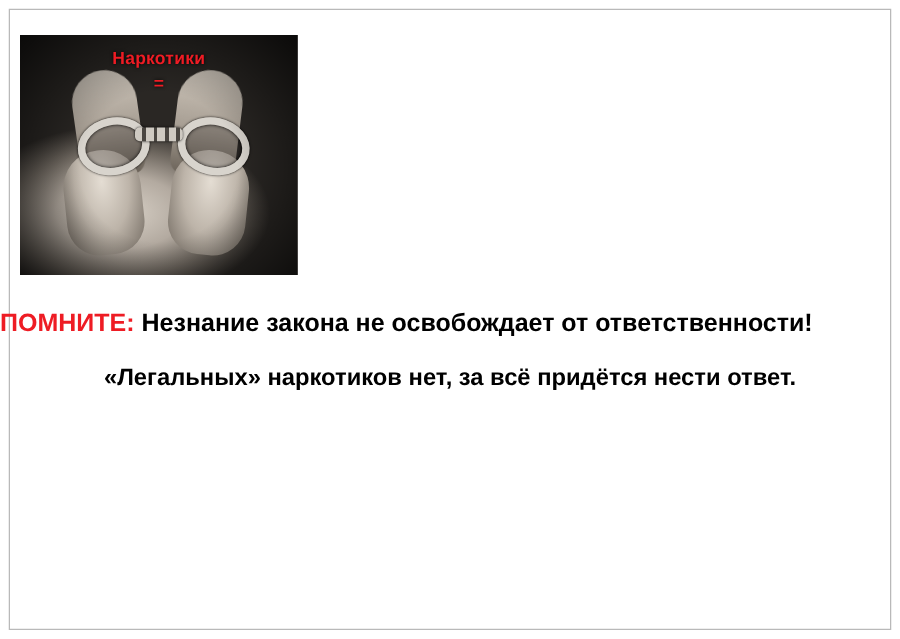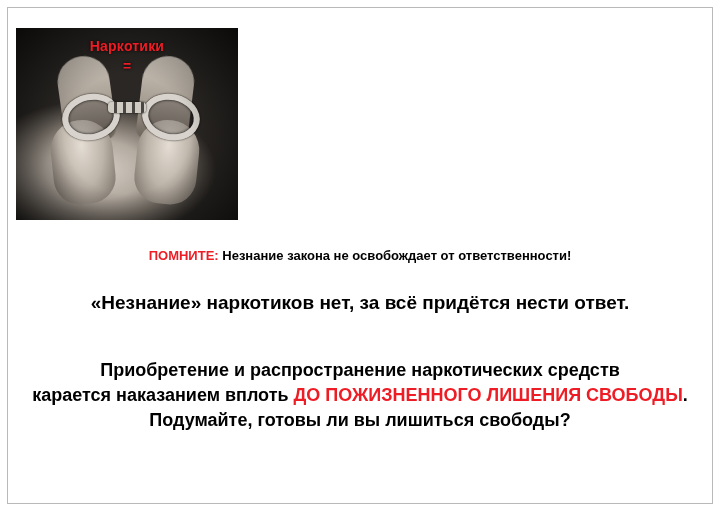--- a/index.html
+++ b/index.html
@@ -162,22 +162,21 @@
     transform: scaleY(1.18);
     transform-origin: left top;
   }
 
   
   .line-remember {
     position: absolute;
     left: 0;
     top: 248px;
     width: 720px;
-    text-align: center;
-    font-size: 13px;
+    font-size: 20px;
     font-weight: bold;
     color: #000;
     white-space: nowrap;
   }
   .line-remember .hl {
     color: #ee1c24;
   }
   .line-legal {
     position: absolute;
     left: 0;
@@ -227,22 +226,15 @@
       <div class="photo-equals">=</div>
     </div>
 
   </div>
 
   <div class="line-remember">
     <span class="hl">ПОМНИТЕ:</span>
     <span>Незнание закона не освобождает от ответственности!</span>
   </div>
 
-  <div class="line-legal">«Незнание» наркотиков нет, за всё придётся нести ответ.</div>
-
-  <div class="bottom-block">
-    <div class="row">Приобретение и распространение наркотических средств</div>
-    <div class="row">
-      <span>карается наказанием вплоть </span><span class="hl">ДО ПОЖИЗНЕННОГО ЛИШЕНИЯ СВОБОДЫ</span><span>.</span>
-    </div>
-    <div class="row">Подумайте, готовы ли вы лишиться свободы?</div>
-  </div>
+  <div class="line-legal">«Легальных» наркотиков нет, за всё придётся нести ответ.</div>
+
 </div>
 
 </body></html>

